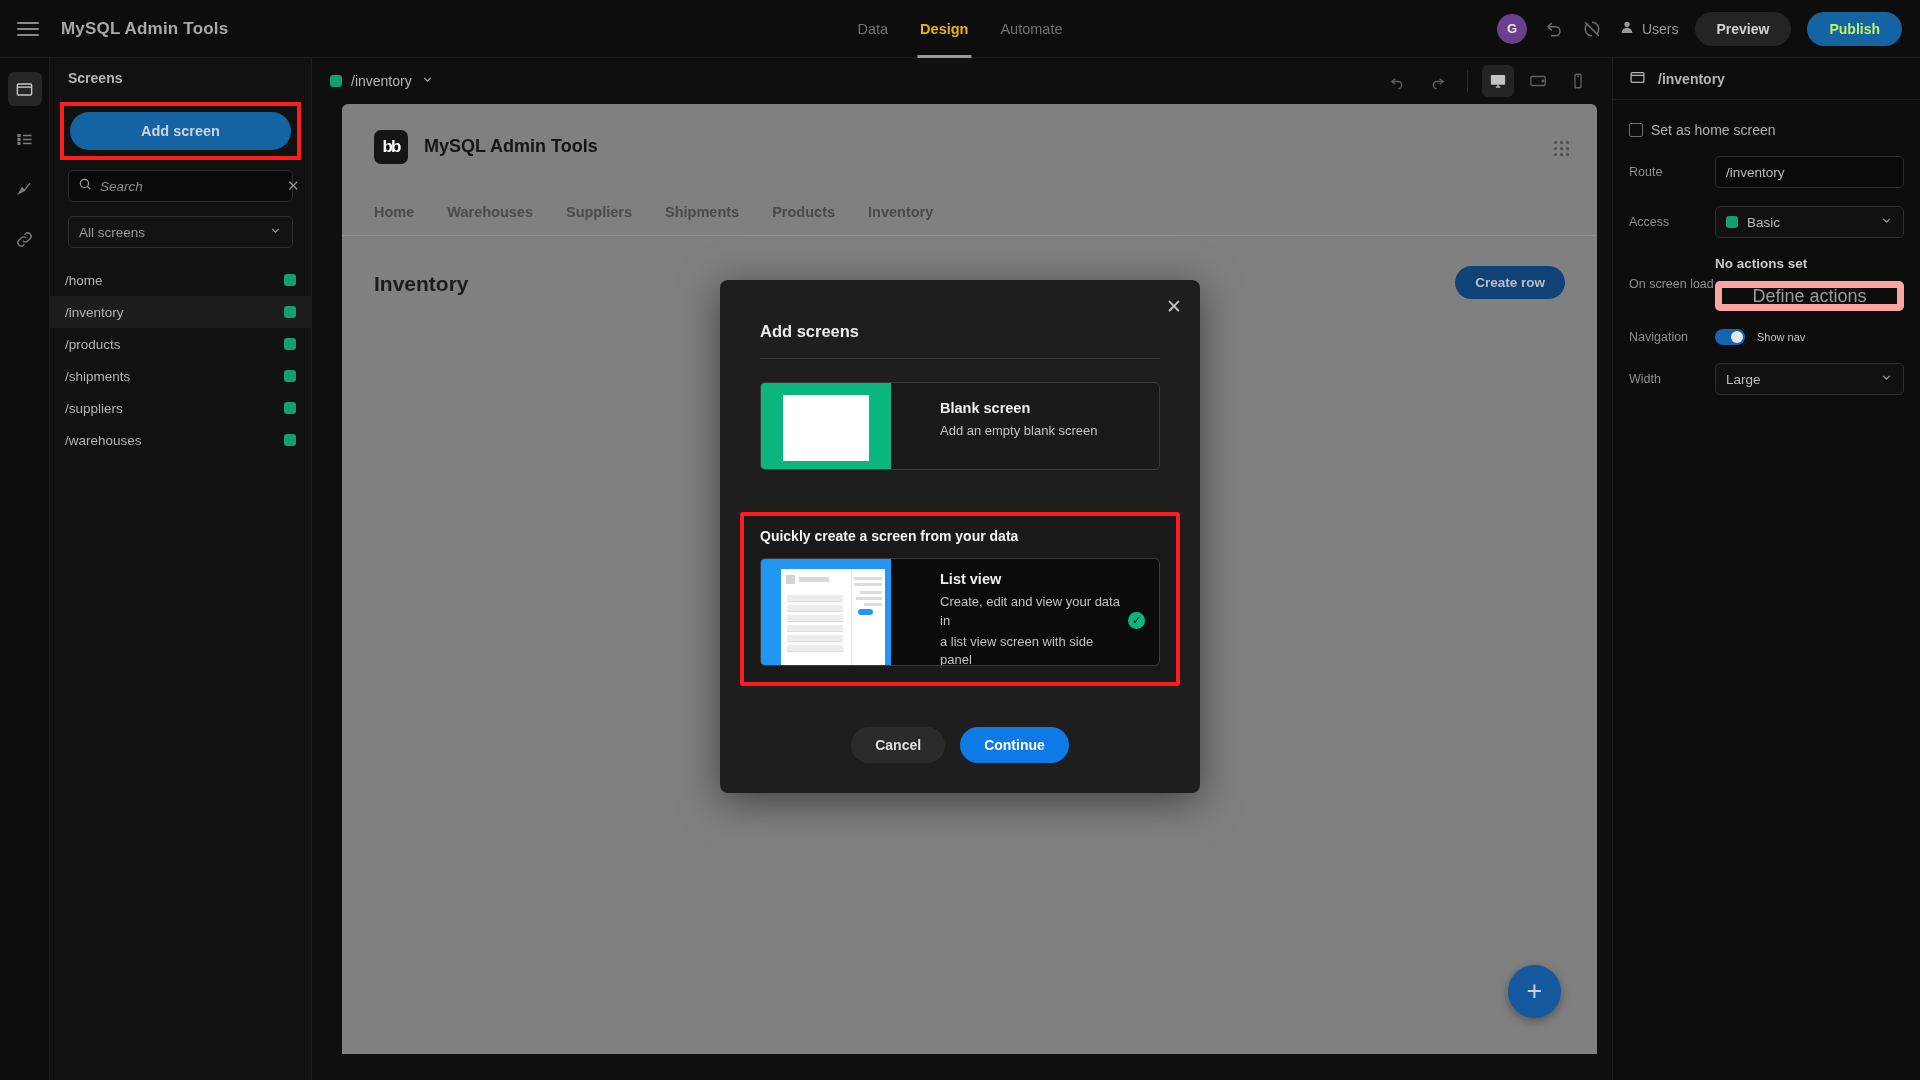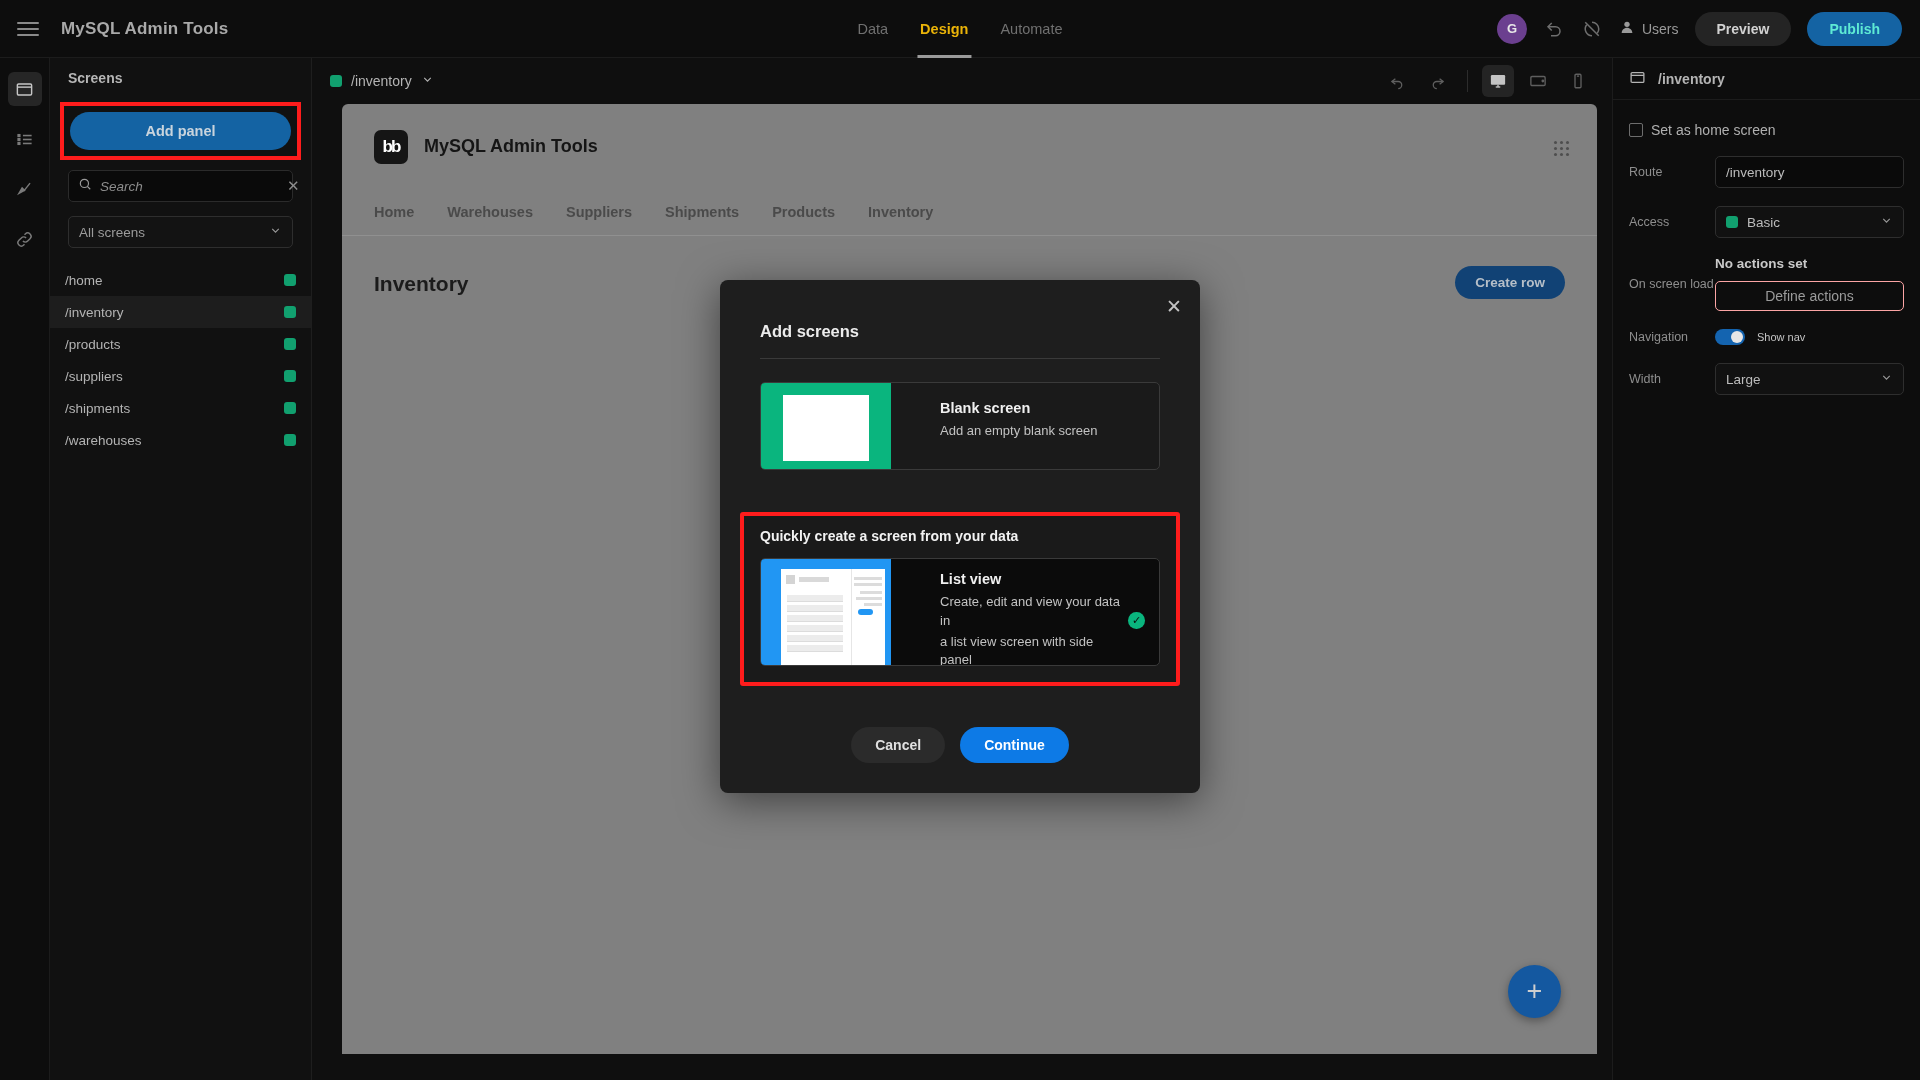--- a/index.html
+++ b/index.html
@@ -26,21 +26,21 @@
   .ctab { font-size:14.5px; color:#707070; cursor:pointer; position:relative; height:58px; display:flex; align-items:center;}
   .ctab.active { color:#eab308; font-weight:bold;}
   .ctab.active:after{ content:""; position:absolute; bottom:0; left:-3px; right:-3px; height:3px; background:#9a9a9a;}
 
   #top-right { position:absolute; right:18px; display:flex; align-items:center; gap:16px;}
   .avatar { width:30px; height:30px; border-radius:50%; background:#6b3f8f; color:#e8e8e8; font-size:13px; font-weight:bold; display:flex; align-items:center; justify-content:center;}
   .tb-icon { width:22px; height:22px; display:flex; align-items:center; justify-content:center; cursor:pointer; color:#6e6e6e;}
   .users-btn { display:flex; align-items:center; gap:7px; color:#9a9a9a; font-size:14px; cursor:pointer;}
   .pill { border-radius:20px; padding:9px 22px; font-size:14px; font-weight:bold; cursor:pointer;}
   .pill.dark { background:#242424; color:#d2d2d2;}
-  .pill.blue { background:#1463a3; color:#5eead4;}
+  .pill.blue { background:#1463a3; color:#bef264;}
 
   
   #rail { position:absolute; top:58px; left:0; width:50px; height:1022px; background:#0d0d0d; border-right:1px solid #1c1c1c;
           display:flex; flex-direction:column; align-items:center; padding-top:14px; gap:16px;}
   .rail-btn { width:34px; height:34px; border-radius:6px; display:flex; align-items:center; justify-content:center; cursor:pointer; color:#7a7a7a;}
   .rail-btn.active { background:#262626; color:#c6c6c6;}
 
   
   #screens { position:absolute; top:58px; left:50px; width:262px; height:1022px; background:#111111; border-right:1px solid #1e1e1e;}
   #screens-head { height:40px; display:flex; align-items:center; padding-left:18px; font-size:14px; font-weight:bold; color:#b6b6b6;}
@@ -86,21 +86,21 @@
   
   #right { position:absolute; top:58px; right:0; width:308px; height:1022px; background:#0d0d0d; border-left:1px solid #1c1c1c;}
   #rp-head { height:42px; display:flex; align-items:center; gap:12px; padding-left:16px; border-bottom:1px solid #1c1c1c; color:#b4b4b4; font-size:14px; font-weight:bold;}
   #rp-home { display:flex; align-items:center; gap:8px; padding:22px 0 0 16px; color:#b0b0b0; font-size:14px; cursor:pointer;}
   .chk { width:14px; height:14px; border:1.5px solid #6d6d6d; border-radius:2px;}
   .rp-row { display:flex; align-items:center; padding:0 16px; margin-top:18px;}
   .rp-lab { width:86px; font-size:12.5px; color:#8e8e8e;}
   .rp-ctl { flex:1; height:32px; border:1px solid #2e2e2e; border-radius:5px; background:#0a0a0a; display:flex; align-items:center; padding:0 10px; color:#bcbcbc; font-size:13.5px;}
   .rp-ctl.selectish { background:#111; justify-content:space-between; cursor:pointer;}
   .rp-static { font-size:13.5px; color:#c9c9c9; font-weight:bold;}
-  .ghost-btn { border:1px solid #fca5a5; border-radius:5px; height:30px; display:flex; align-items:center; justify-content:center; color:#9b9b9b; font-size:14px; cursor:pointer;}
+  .ghost-btn { border:7px solid #fca5a5; border-radius:5px; height:30px; display:flex; align-items:center; justify-content:center; color:#9b9b9b; font-size:18px; cursor:pointer;}
   .toggle { width:30px; height:16px; border-radius:9px; background:#1464b0; position:relative;}
   .toggle i { position:absolute; right:2px; top:2px; width:12px; height:12px; border-radius:50%; background:#e6e6e6;}
   #view-comp { margin:22px 16px 0 16px; height:32px; background:#1c1c1c; border-radius:5px; display:flex; align-items:center; justify-content:center;
                color:#c6c6c6; font-size:13.5px; font-weight:bold; cursor:pointer;}
 
   
   #overlay { position:absolute; inset:0; background:rgba(0,0,0,0); pointer-events:none;}
   #modal { position:absolute; left:720px; top:280px; width:480px; height:513px; background:#1e1e1e; border-radius:8px; box-shadow:0 8px 40px rgba(0,0,0,.5);}
   #m-close { position:absolute; right:18px; top:17px; font-size:19px; color:#c3c3c3; cursor:pointer; line-height:1;}
   #m-title { padding:42px 0 0 40px; font-size:16.5px; font-weight:bold; color:#ececec;}
@@ -205,21 +205,21 @@
         <path d="M10 14a4 4 0 0 0 6 0l3-3a4 4 0 0 0-6-6l-1 1"></path>
         <path d="M14 10a4 4 0 0 0-6 0l-3 3a4 4 0 0 0 6 6l1-1"></path>
       </svg>
   </div>
 </div>
 
 <div id="screens">
   <div id="screens-head">Screens</div>
 
   <div id="add-screen-wrap" class="hl-red">
-    <div id="add-screen-btn">Add panel</div>
+    <div id="add-screen-btn">Add screen</div>
   </div>
 
   <div class="field">
     <span>
       <svg width="14" height="14" viewBox="0 0 24 24" fill="none" stroke="#9a9a9a" stroke-width="2">
           <circle cx="11" cy="11" r="7"></circle>
           <line x1="16" y1="16" x2="21" y2="21"></line>
         </svg>
     </span>
     <input placeholder="Search" style="">
@@ -242,25 +242,25 @@
     </div>
     <div class="screen-row sel-row">
       <span class="nm">/inventory</span>
       <span class="dot"></span>
     </div>
     <div class="screen-row">
       <span class="nm">/products</span>
       <span class="dot"></span>
     </div>
     <div class="screen-row">
+      <span class="nm">/shipments</span>
+      <span class="dot"></span>
+    </div>
+    <div class="screen-row">
       <span class="nm">/suppliers</span>
-      <span class="dot"></span>
-    </div>
-    <div class="screen-row">
-      <span class="nm">/shipments</span>
       <span class="dot"></span>
     </div>
     <div class="screen-row">
       <span class="nm">/warehouses</span>
       <span class="dot"></span>
     </div>
   </div>
 </div>
 
 <div id="canvas">

